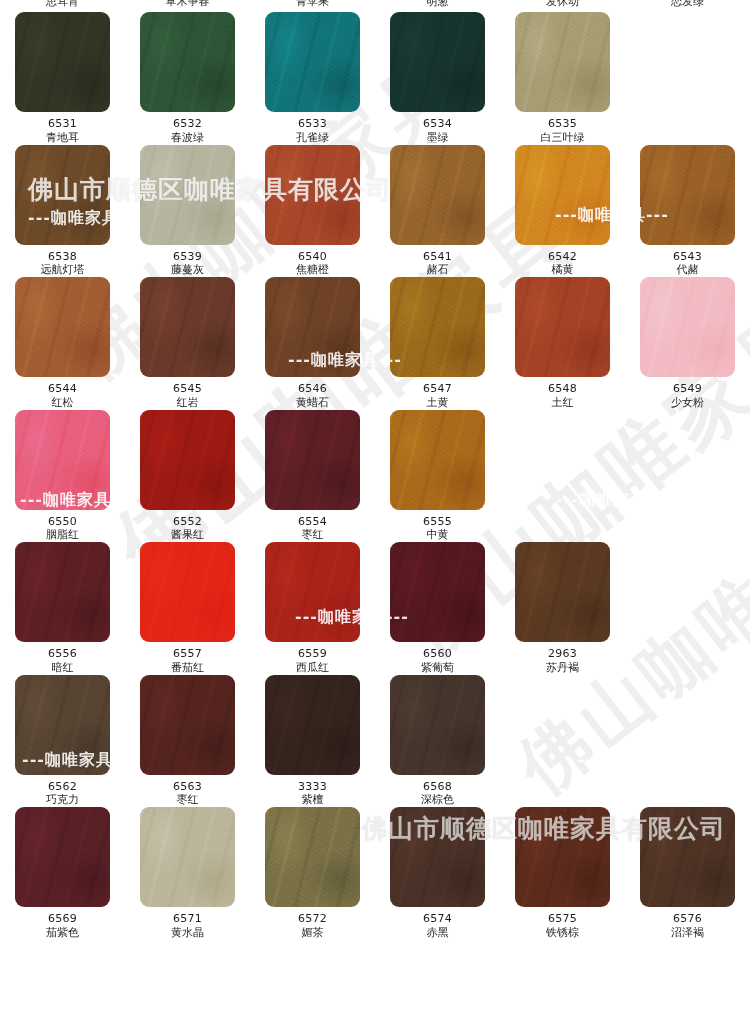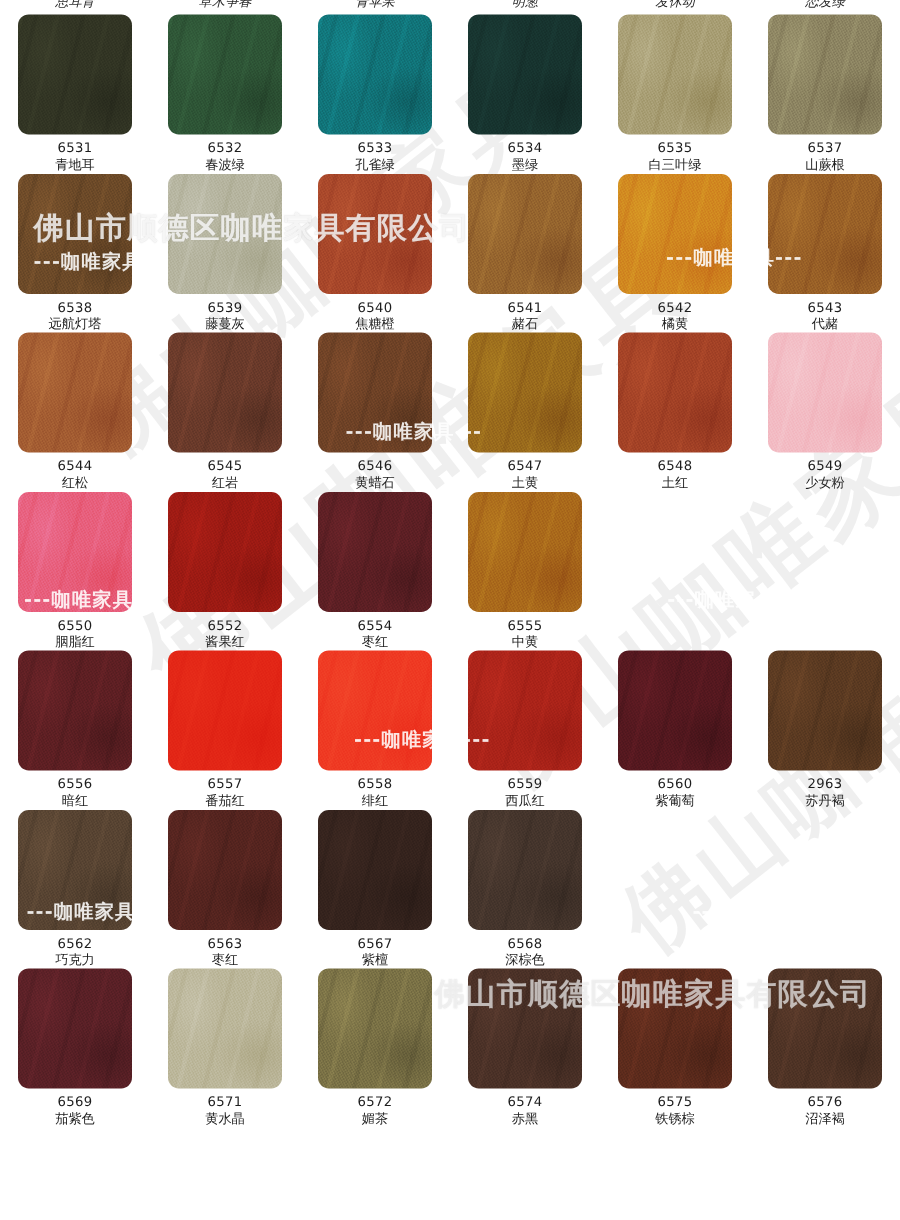--- a/index.html
+++ b/index.html
@@ -60,21 +60,20 @@
 
   
   .toprow{
     position:relative;
     display:grid;
     grid-template-columns:repeat(6,125px);
     width:750px;
     height:12px;
     overflow:hidden;
     z-index:2;
-    font-style:italic;
   }
   .toprow .clipname{
     text-align:center;
     font-size:11px;
     color:#2a2a2a;
     line-height:1.25;
     transform:translateY(-5px);
   }
 
   
@@ -161,27 +160,20 @@
             <div class="cname">墨绿</div>
           </div>
         </div>
         <div class="cell">
           <div class="swatch" style="background: rgb(168, 158, 116);"></div>
           <div class="labels">
             <div class="code">6535</div>
             <div class="cname">白三叶绿</div>
           </div>
         </div>
-        <div class="cell">
-          <div class="swatch" style="background: rgb(141, 133, 98);"></div>
-          <div class="labels">
-            <div class="code">6537</div>
-            <div class="cname">山蕨根</div>
-          </div>
-        </div>
       </div>
       <div class="grid">
         <div class="cell">
           <div class="swatch" style="background: rgb(109, 74, 40);"></div>
           <div class="labels">
             <div class="code">6538</div>
             <div class="cname">远航灯塔</div>
           </div>
         </div>
         <div class="cell">
@@ -303,27 +295,20 @@
           </div>
         </div>
         <div class="cell">
           <div class="swatch" style="background: rgb(227, 38, 22);"></div>
           <div class="labels">
             <div class="code">6557</div>
             <div class="cname">番茄红</div>
           </div>
         </div>
         <div class="cell">
-          <div class="swatch" style="background: rgb(239, 58, 35);"></div>
-          <div class="labels">
-            <div class="code">6558</div>
-            <div class="cname">绯红</div>
-          </div>
-        </div>
-        <div class="cell">
           <div class="swatch" style="background: rgb(171, 35, 25);"></div>
           <div class="labels">
             <div class="code">6559</div>
             <div class="cname">西瓜红</div>
           </div>
         </div>
         <div class="cell">
           <div class="swatch" style="background: rgb(85, 24, 31);"></div>
           <div class="labels">
             <div class="code">6560</div>
@@ -349,21 +334,21 @@
         <div class="cell">
           <div class="swatch" style="background: rgb(85, 36, 31);"></div>
           <div class="labels">
             <div class="code">6563</div>
             <div class="cname">枣红</div>
           </div>
         </div>
         <div class="cell">
           <div class="swatch" style="background: rgb(53, 35, 29);"></div>
           <div class="labels">
-            <div class="code">6567</div>
+            <div class="code">3333</div>
             <div class="cname">紫檀</div>
           </div>
         </div>
         <div class="cell">
           <div class="swatch" style="background: rgb(69, 53, 44);"></div>
           <div class="labels">
             <div class="code">6568</div>
             <div class="cname">深棕色</div>
           </div>
         </div>

